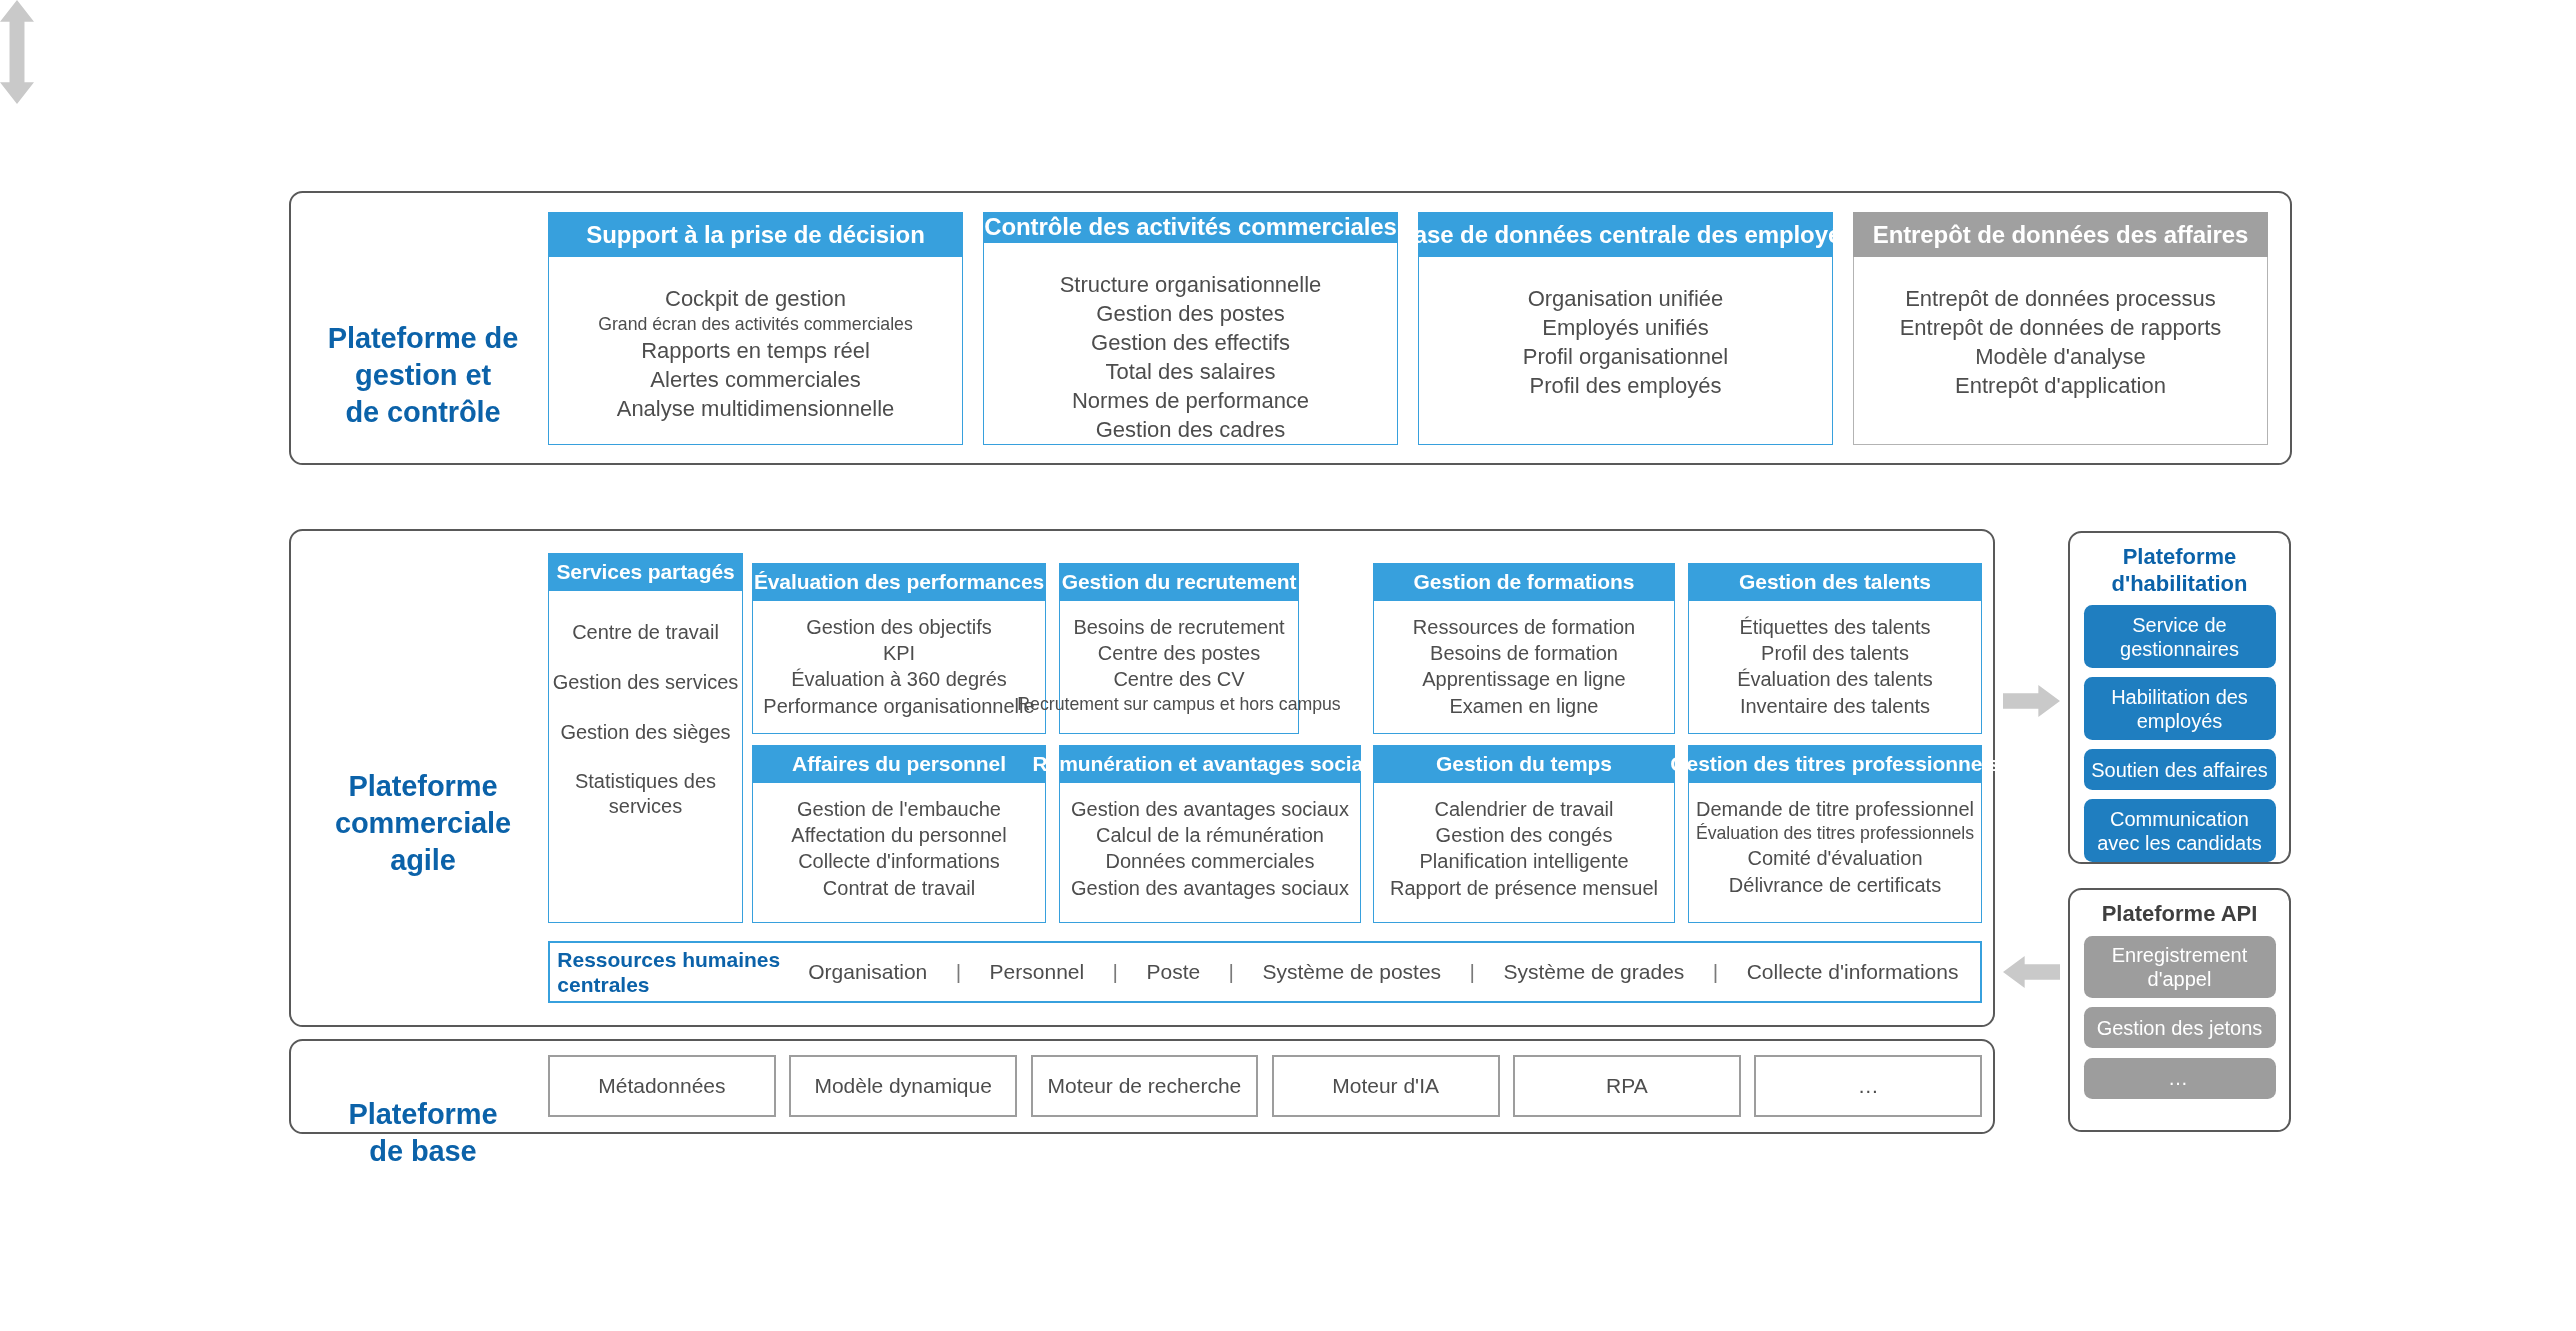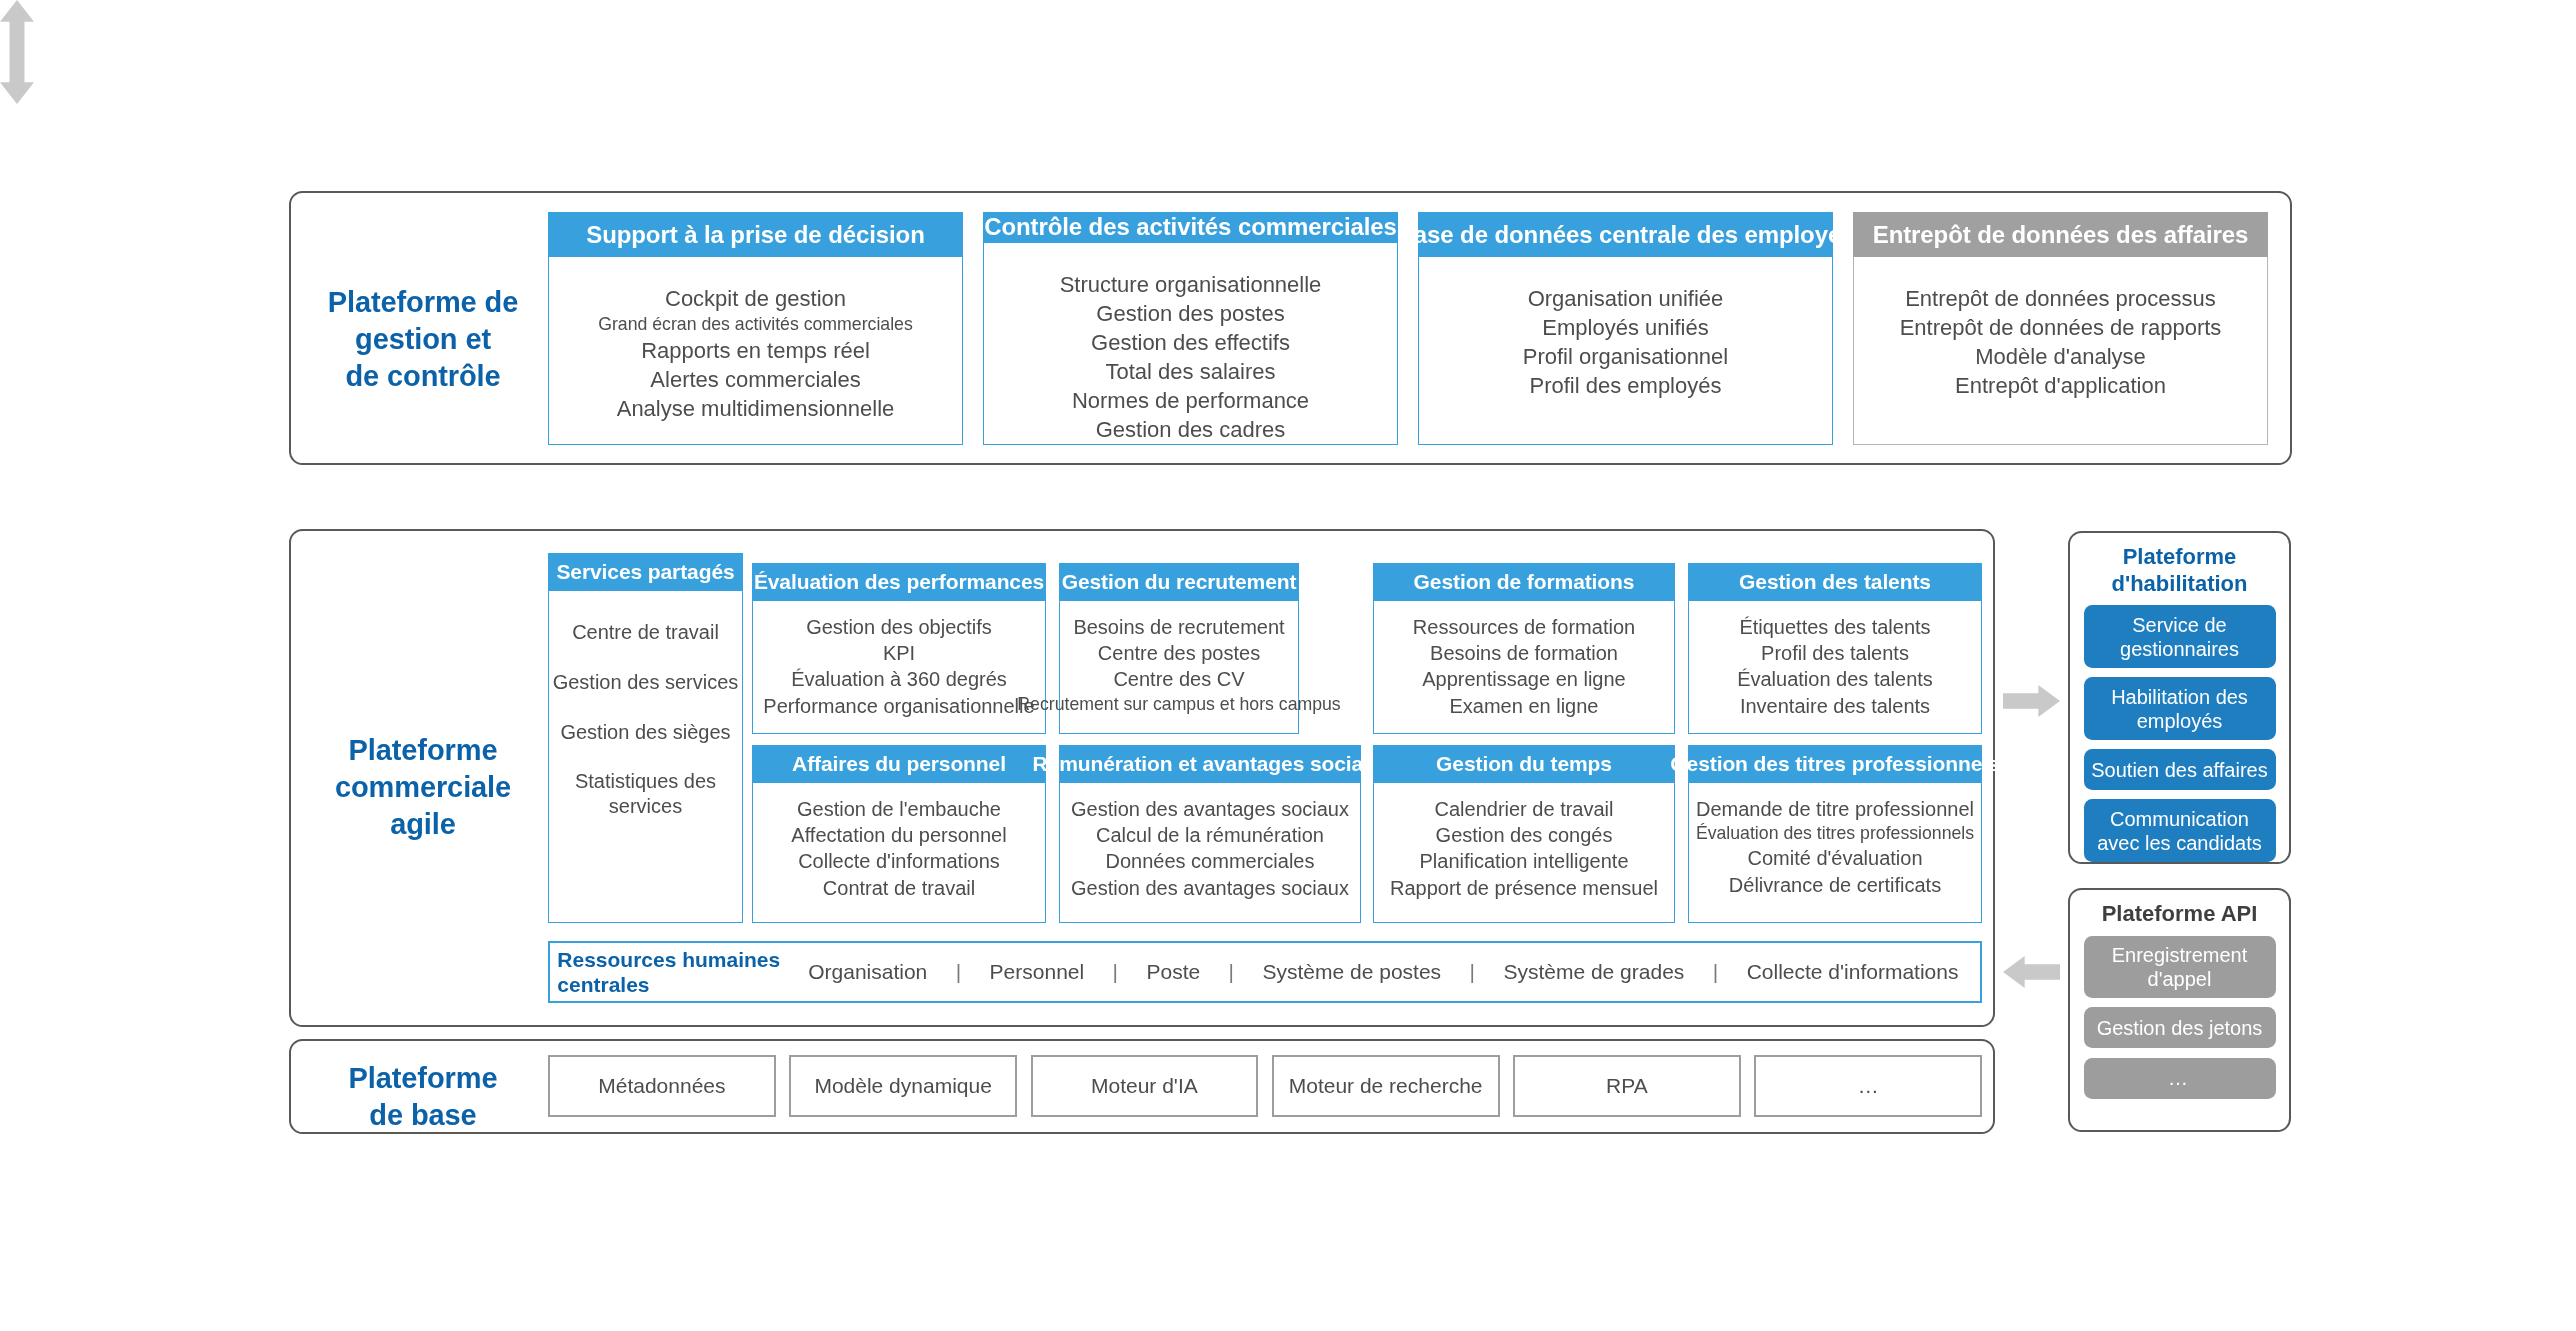--- a/index.html
+++ b/index.html
@@ -21,20 +21,21 @@
   }
 
   
   .row-label {
     position: absolute;
     color: #0b62a9;
     font-weight: bold;
     text-align: center;
     line-height: 1.28;
     letter-spacing: -0.1px;
+    margin-top: 36px;
   }
 
   
   .card { position: absolute; display: flex; flex-direction: column; }
   .card-head {
     background: #37a0dd;
     color: #ffffff;
     font-weight: bold;
     display: flex; align-items: center; justify-content: center;
     text-align: center;
@@ -334,22 +335,22 @@
   </div>
 
   <div class="outer" id="bot-outer"></div>
   <div class="row-label" id="bot-label">
       <div>Plateforme</div>
       <div>de base</div>
     </div>
   <div id="bot-items">
       <div class="bot-tile">Métadonnées</div>
       <div class="bot-tile">Modèle dynamique</div>
+      <div class="bot-tile">Moteur de recherche</div>
       <div class="bot-tile">Moteur d'IA</div>
-      <div class="bot-tile">Moteur de recherche</div>
       <div class="bot-tile">RPA</div>
       <div class="bot-tile">…</div>
     </div>
 
   <div class="outer" id="side-auth">
     <div class="side-title">
         <div>Plateforme</div>
         <div>d'habilitation</div>
       </div>
     <div class="side-pills">

